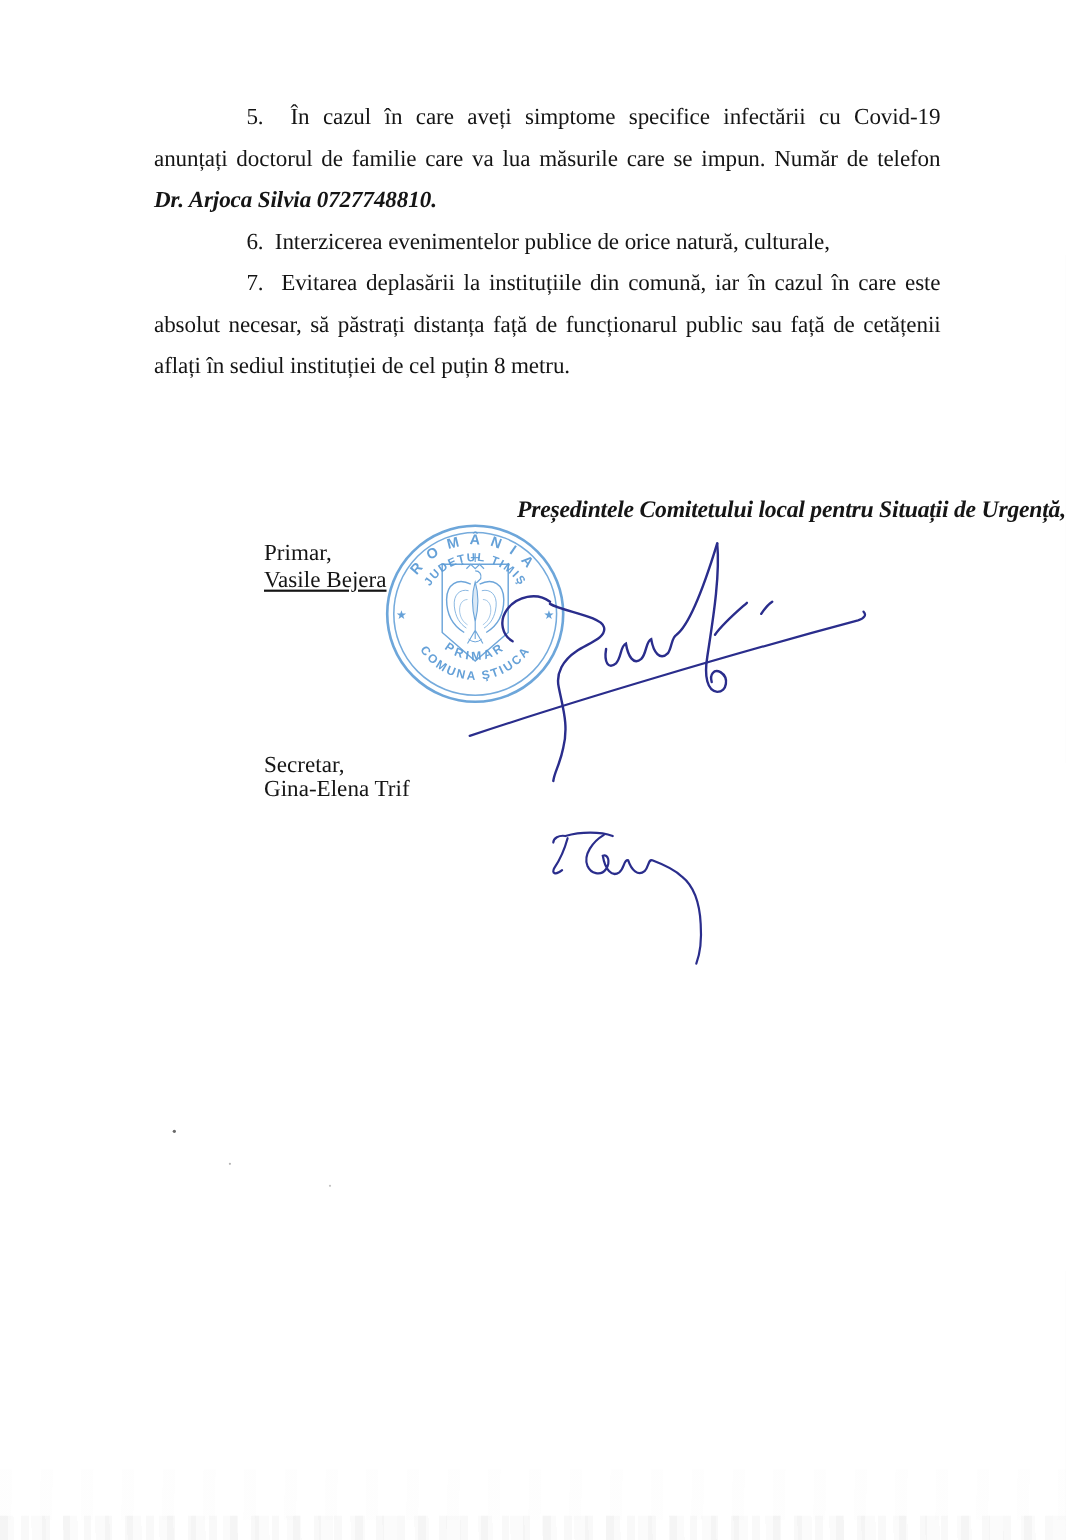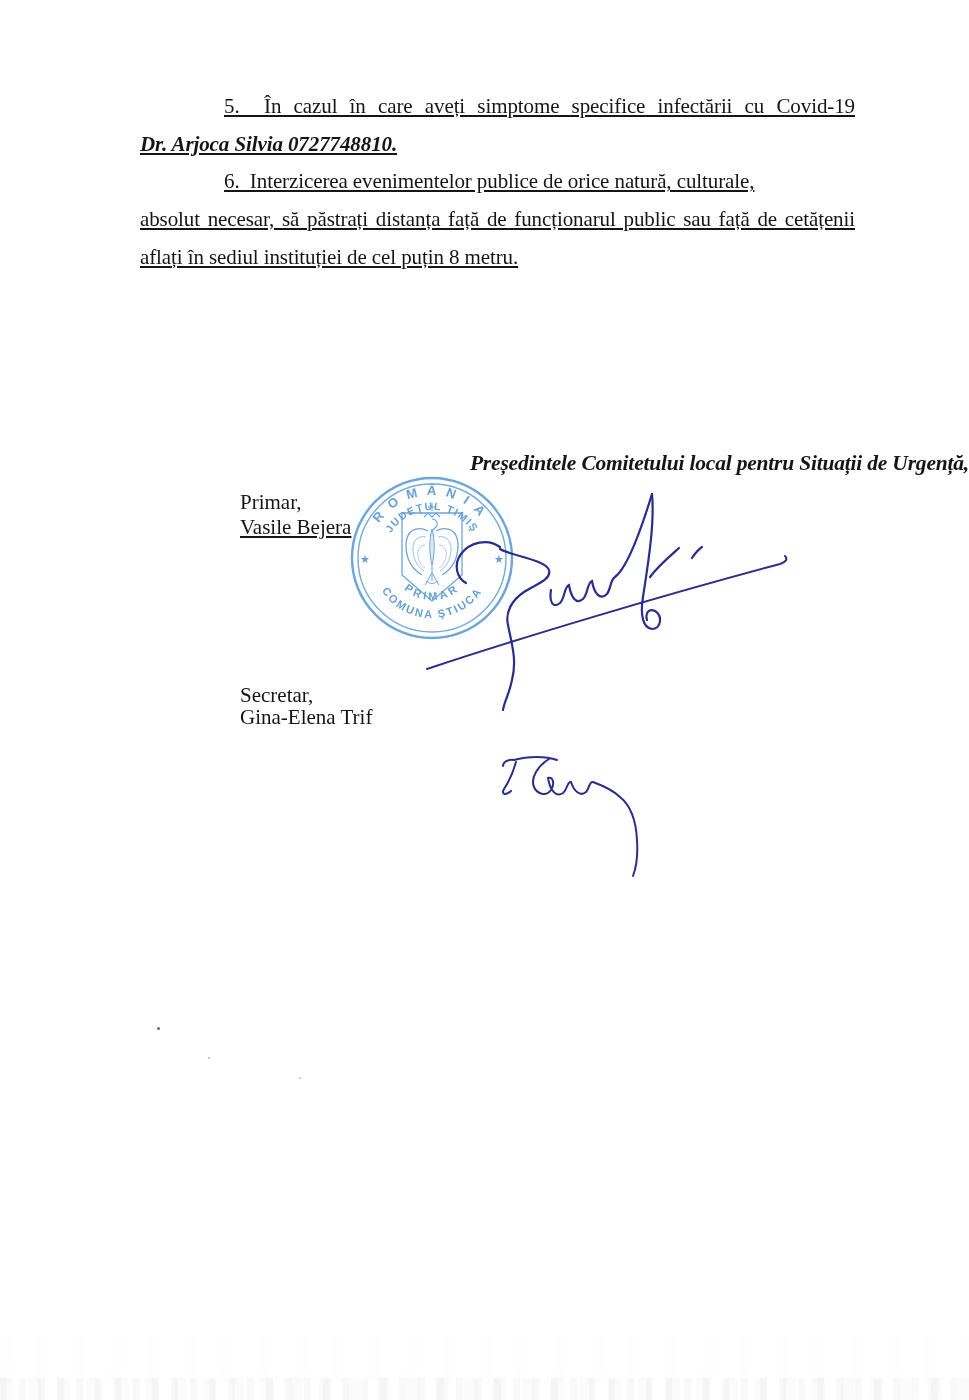--- a/index.html
+++ b/index.html
@@ -11,21 +11,21 @@
     font-family:"Liberation Serif","DejaVu Serif",serif;
     color:#151515;
   }
   
   .bodytext{
     position:absolute;
     left:140px;top:88px;width:715px;
     font-size:21px;line-height:37.7px;
     letter-spacing:-0.1px;
   }
-  .line{white-space:normal;text-decoration:underline;}
+  .line{white-space:normal;}
   .line.just{text-align:justify;text-align-last:justify;}
   .line.indent{text-indent:84px;}
   .line.boldital{font-weight:bold;font-style:italic;}
   .closing-title{
     position:absolute;left:0;top:448px;width:969px;text-align:right;
     padding-left:110px;box-sizing:border-box;
     font-size:21.5px;line-height:30px;font-weight:bold;font-style:italic;
     letter-spacing:-0.2px;
   }
   .sig-label{position:absolute;left:240px;width:600px;
@@ -59,22 +59,24 @@
     opacity:.3;
   }
 </style>
 </head>
 <body>
 
 <div class="page">
 
   <div class="bodytext">
     <div class="line just indent">5.&nbsp; În cazul în care aveți simptome specifice infectării cu Covid-19</div>
+    <div class="line just">anunțați doctorul de familie care va lua măsurile care se impun. Număr de telefon</div>
     <div class="line boldital">Dr. Arjoca Silvia 0727748810.</div>
     <div class="line indent">6.&nbsp; Interzicerea evenimentelor publice de orice natură, culturale,</div>
+    <div class="line just indent">7.&nbsp; Evitarea deplasării la instituțiile din comună, iar în cazul în care este</div>
     <div class="line just">absolut necesar, să păstrați distanța față de funcționarul public sau față de cetățenii</div>
     <div class="line">aflați în sediul instituției de cel puțin 8 metru.</div>
   </div>
 
   <div class="closing-title">Președintele Comitetului local pentru Situații de Urgență,</div>
   <div class="sig-label t-primar">Primar,</div>
   <div class="sig-label t-vasile">Vasile Bejera</div>
   <div class="sig-label t-secretar">Secretar,</div>
   <div class="sig-label t-gina">Gina-Elena Trif</div>
 

